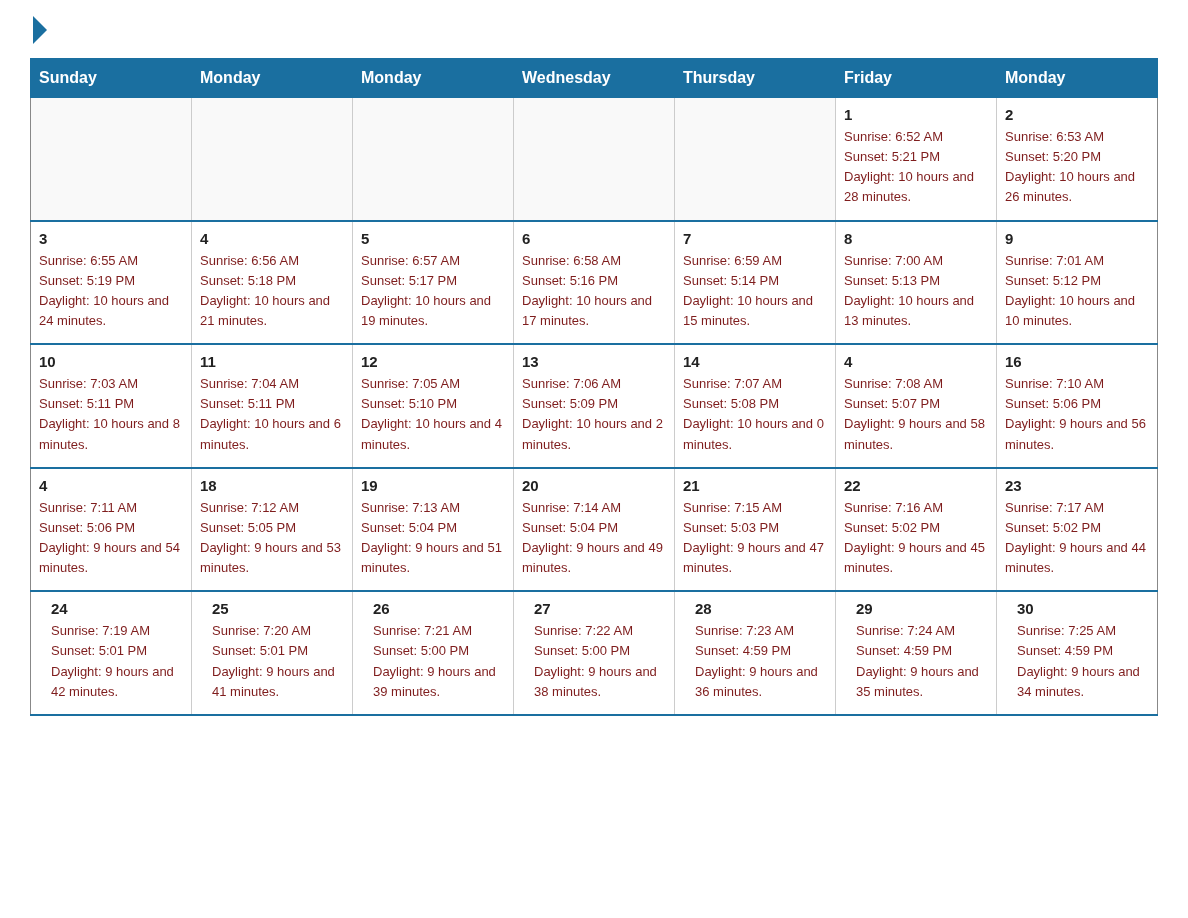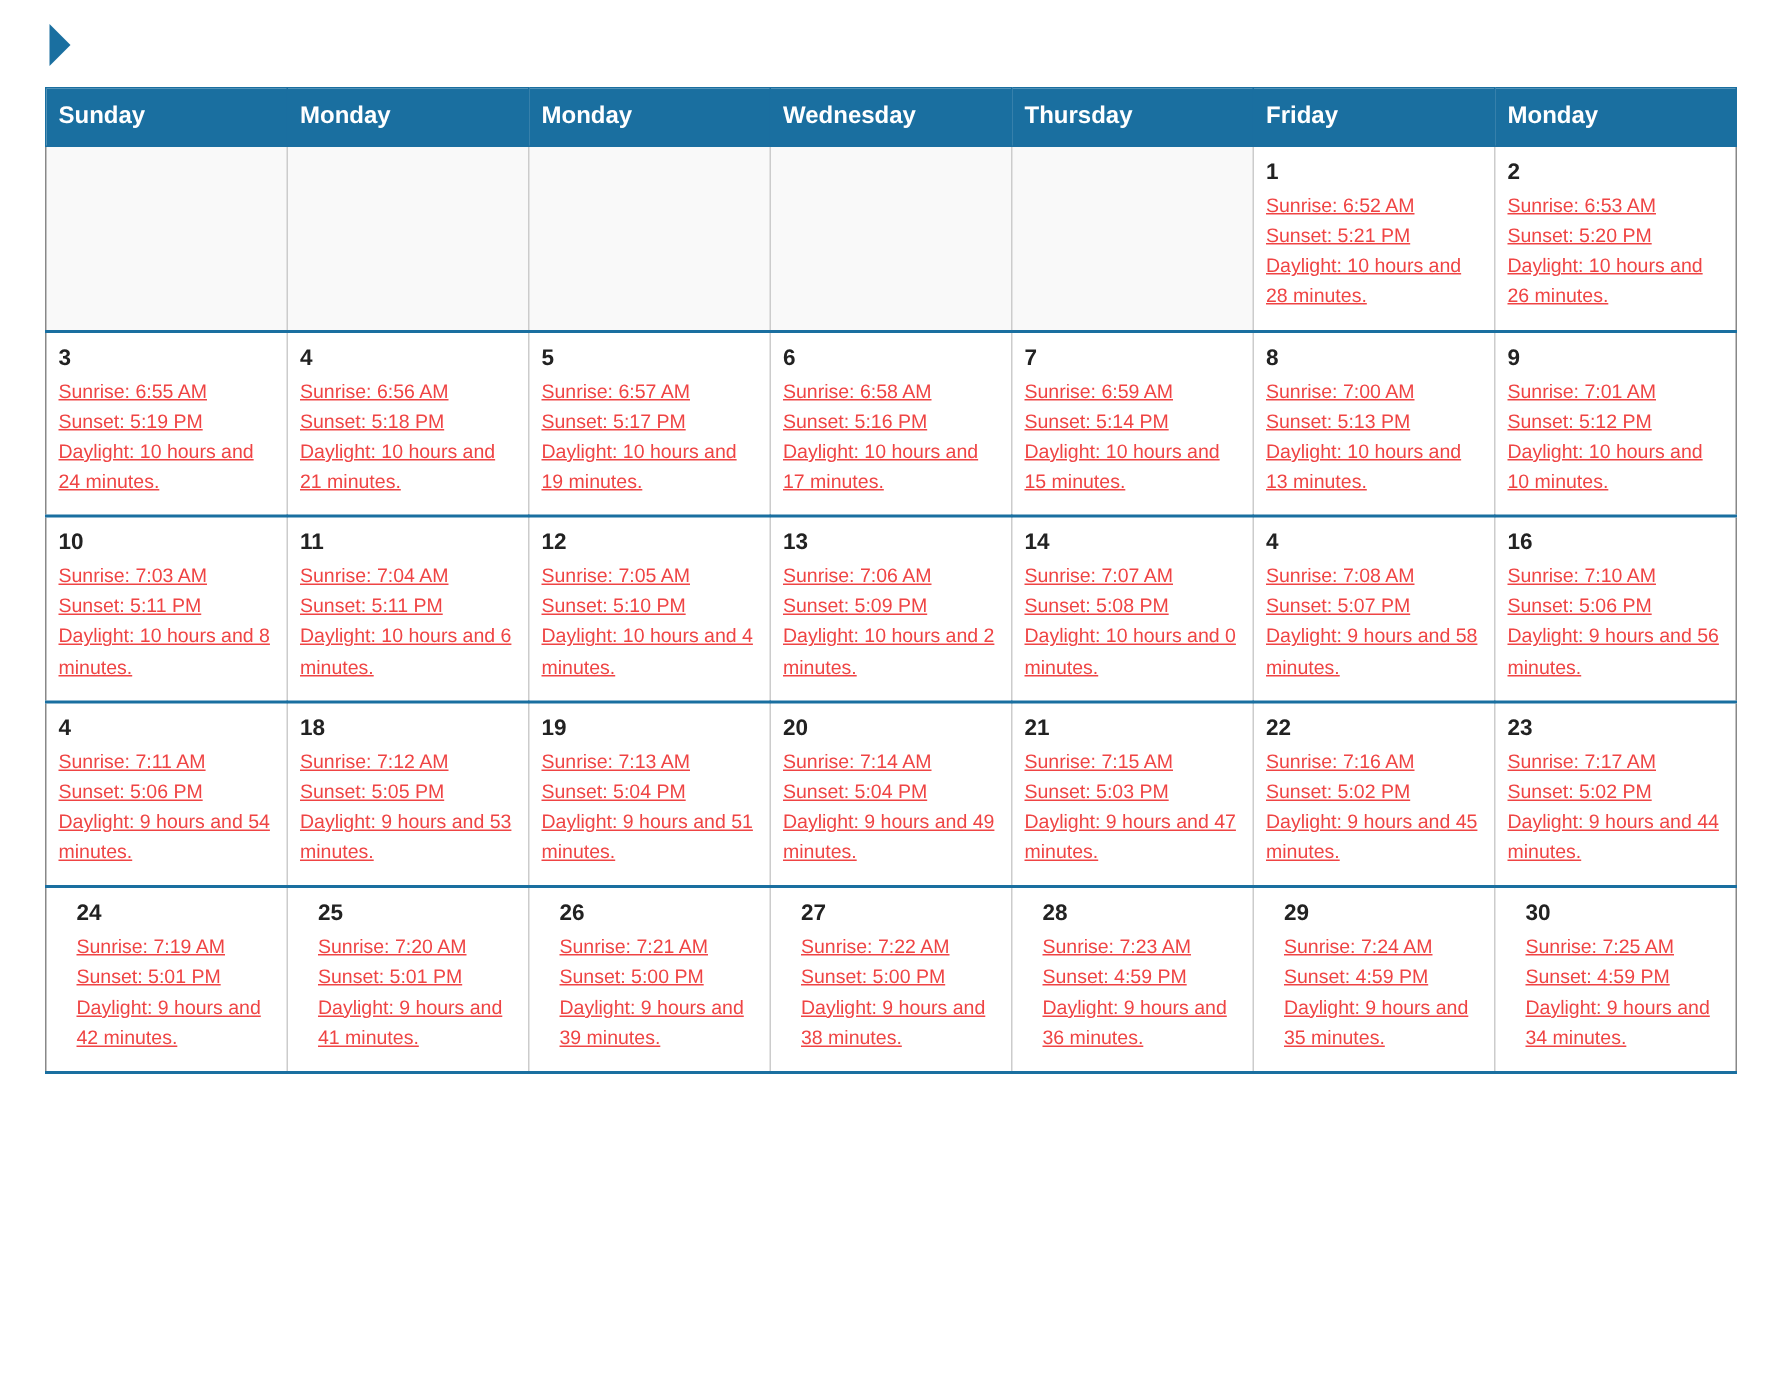--- a/index.html
+++ b/index.html
@@ -93,22 +93,21 @@
     }
     .day-number {
       font-size: 15px;
       font-weight: bold;
       margin-bottom: 4px;
       display: block;
     }
     .day-info {
       font-size: 13px;
       line-height: 1.55;
-      color: #ef4444;
-      text-decoration: underline;
+      color: #7f1d1d;
     }
     .empty-cell {
       background: #f9f9f9;
     }
     .calendar tbody tr:last-child td {
       border-bottom: 1px solid #888;
       padding-left: 20px;
     }
   </style>
 </head>

